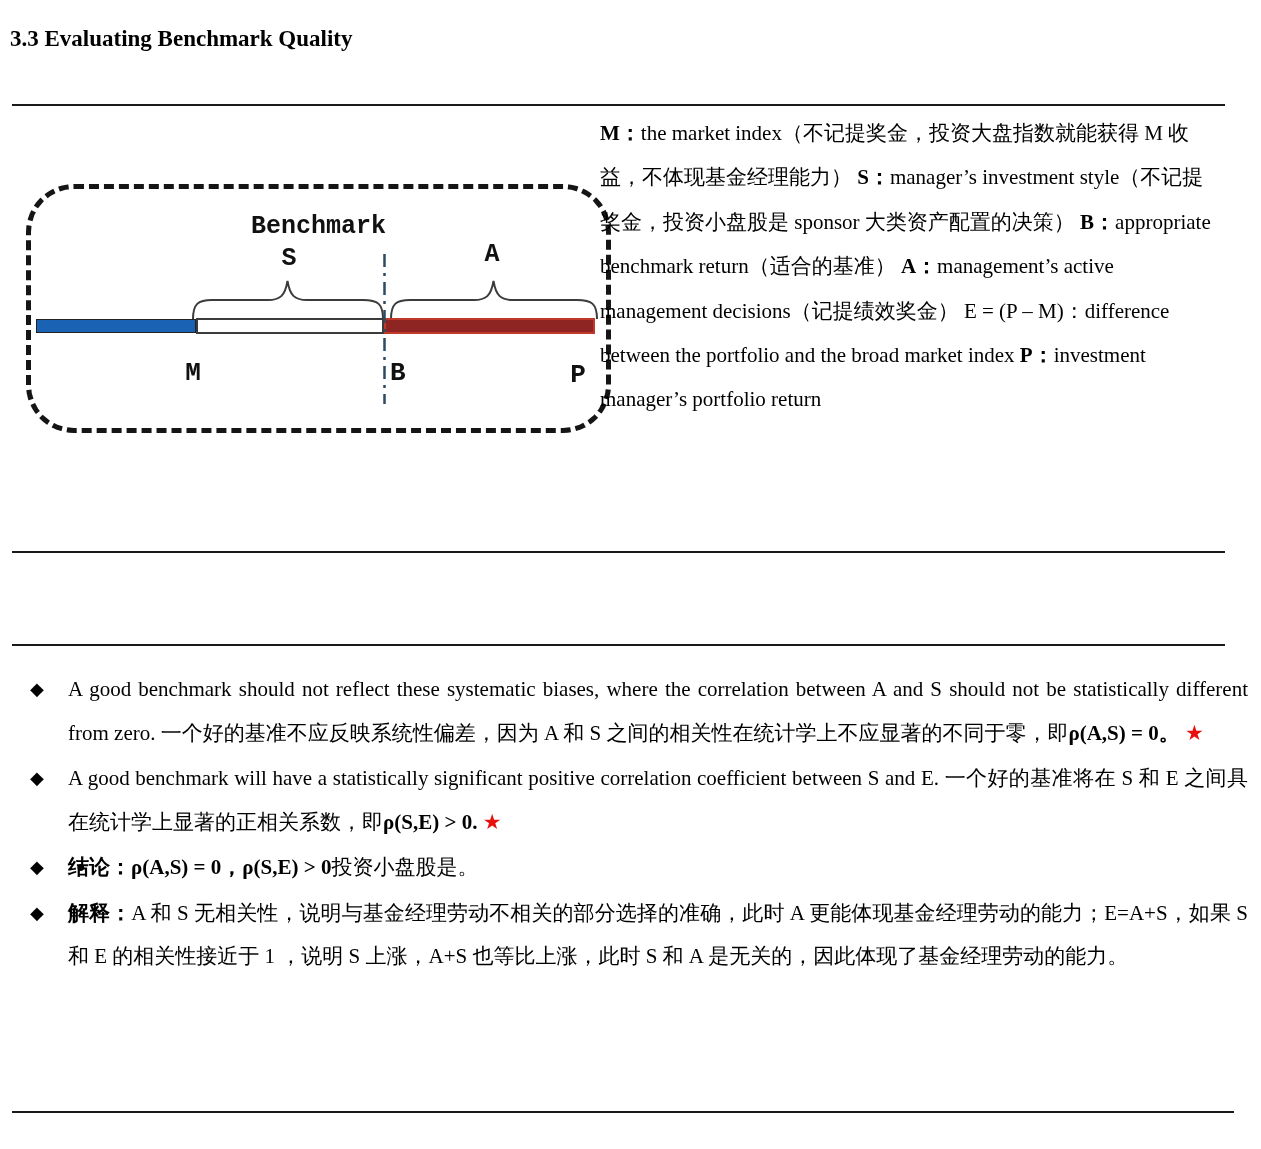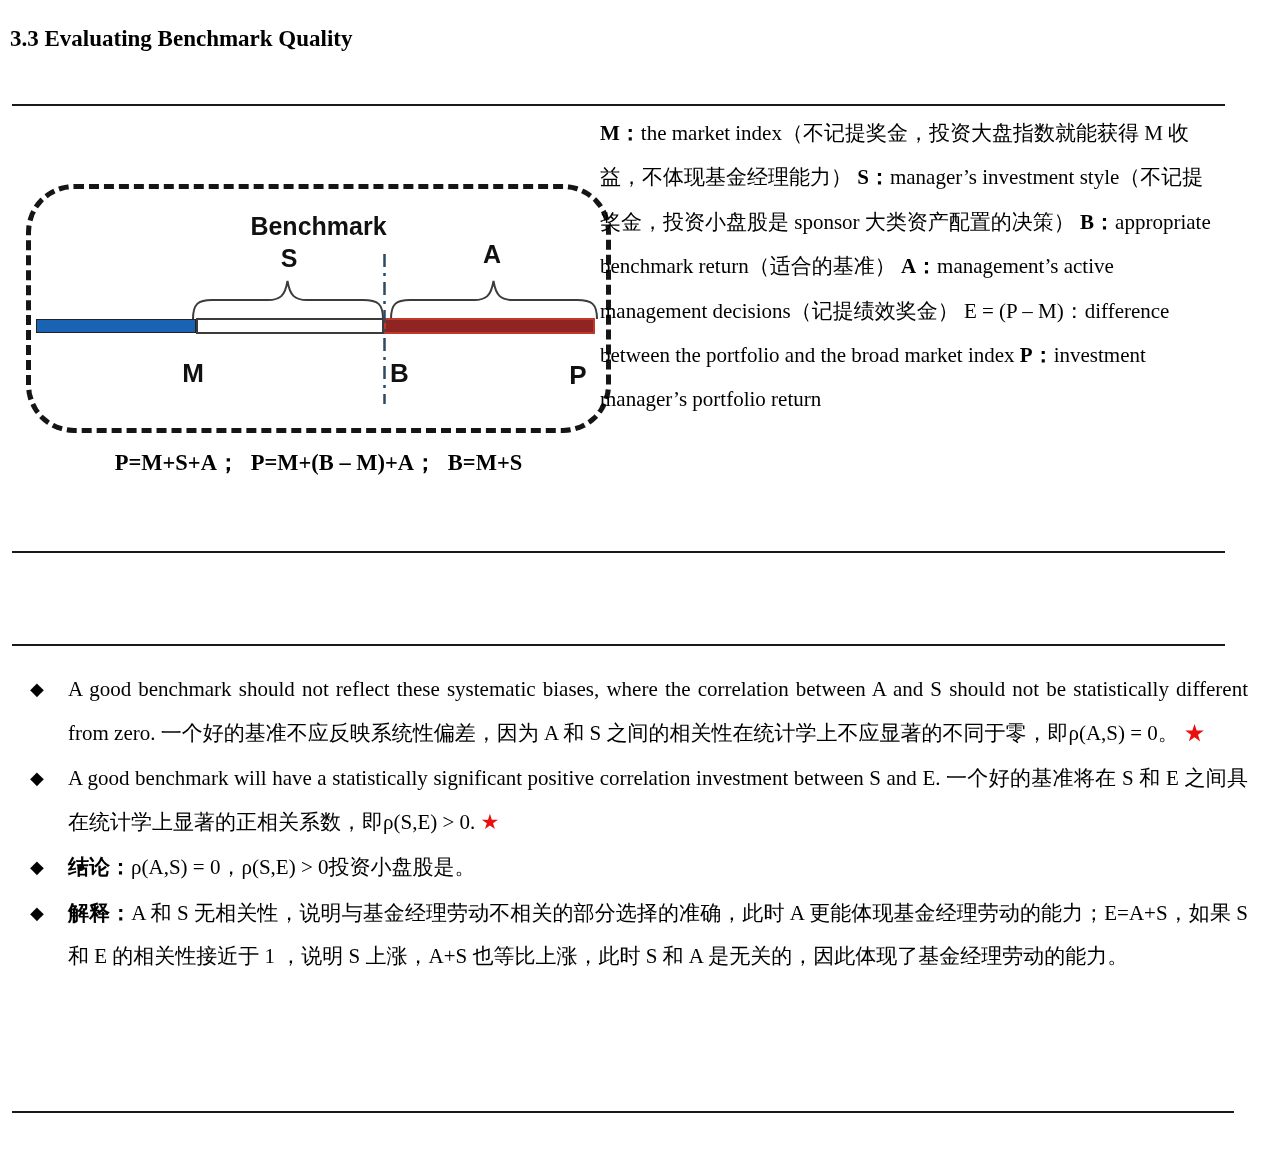--- a/index.html
+++ b/index.html
@@ -18,21 +18,21 @@
   .rule-1 { top:104px; }
   .rule-2 { top:551px; }
   .rule-3 { top:644px; }
   .rule-4 { top:1111px; width:1222px; }
 
   
   .dash-box {
     left:26px; top:184px; width:585px; height:249px;
     border:5px dashed #151515; border-radius:48px;
   }
-  .diag-label { font-family:Liberation Sans, sans-serif; font-weight:bold; color:#111; }
+  .diag-label { font-family:Liberation Mono, monospace; font-weight:bold; color:#111; }
   .bm-title { left:26px; top:212px; width:585px; text-align:center; font-size:25px; }
   .lbl-s { left:269px; top:244px; width:40px; text-align:center; font-size:25px; }
   .lbl-a { left:472px; top:240px; width:40px; text-align:center; font-size:25px; }
   .lbl-m { left:173px; top:358px; width:40px; text-align:center; font-size:26px; }
   .lbl-b { left:390px; top:358px; width:40px; font-size:26px; }
   .lbl-p { left:558px; top:360px; width:40px; text-align:center; font-size:26px; }
   .seg { position:absolute; }
   .seg-m { left:36px;  top:319px; width:160px; height:14px; border:1px solid #222; }
   .seg-s { left:196px; top:318px; width:188px; height:16px; background:#fff; border:2px solid #3b3b3b; }
   .seg-a { left:384px; top:318px; width:211px; height:16px; border:2px solid #c0392b; }
@@ -50,21 +50,21 @@
 
   
   .note { left:10px; top:556px; width:1233px; font-size:21px; line-height:44px; }
   .note .lbl { font-weight:bold; }
   .note .b { font-weight:bold; }
 
   
   .bullets { left:0; top:668px; width:1248px; font-size:21px; line-height:43.5px; }
   .bullet { position:relative; padding-left:68px; text-align:justify; margin-bottom:2px; }
   .bullet .marker { position:absolute; left:30px; top:0; font-size:18px; }
-  .bullet .frm { font-weight:normal; }
+  .bullet .frm { font-weight:bold; }
   .bullet .lbl { font-weight:bold; }
   .sub-bullet { position:relative; padding-left:120px; text-align:left; margin-bottom:2px; }
   .sub-bullet .marker { position:absolute; left:76px; top:-1px; font-size:16px; }
 </style>
 </head>
 <body>
 
 <div class="page">
 
   <div class="abs doc-title">3.3 Evaluating Benchmark Quality</div>
@@ -90,21 +90,20 @@
   <div class="seg seg-a" style="background:#8e2522;"></div>
 
   <svg class="abs vline" width="10" height="150" viewBox="0 0 10 150">
     <line x1="4.5" y1="0" x2="4.5" y2="150" stroke="#2c4a63" stroke-width="2.5" stroke-dasharray="13 6 3 6"></line>
   </svg>
 
   <div class="abs diag-label lbl-m">M</div>
   <div class="abs diag-label lbl-b">B</div>
   <div class="abs diag-label lbl-p">P</div>
 
-  <div class="abs formula-line">P=M+S+A；  P=M+(B – M)+A；  B=M+S</div>
 
   <div class="abs defs">
     <span class="term-bold">M：</span><span>the market index（不记提奖金，投资大盘指数就能获得 M 收益，不体现基金经理能力）</span>
     <span class="term-bold">S：</span><span>manager’s investment style（不记提奖金，投资小盘股是 sponsor 大类资产配置的决策）</span>
     <span class="term-bold">B：</span><span>appropriate benchmark return（适合的基准）</span>
     <span class="term-bold">A：</span><span>management’s active management decisions（记提绩效奖金）</span>
     <span>E = (P – M)：</span><span>difference between the portfolio and the broad market index</span>
     <span class="term-bold">P：</span><span>investment manager’s portfolio return</span>
   </div>
 
@@ -113,21 +112,21 @@
 
   <div class="abs rule rule-3"></div>
 
   <div class="abs bullets">
 
     <div class="bullet">
       <span class="marker">◆</span><span>A good benchmark should not reflect these systematic biases, where the correlation between A and S should not be statistically different from zero. </span><span>一个好的基准不应反映系统性偏差，因为 A 和 S 之间的相关性在统计学上不应显著的不同于零，即</span><span class="frm">ρ(A,S) = 0。</span><span class="star"> ★</span>
     </div>
 
     <div class="bullet">
-      <span class="marker">◆</span><span>A good benchmark will have a statistically significant positive correlation investment between S and E.  </span><span>一个好的基准将在 S 和 E 之间具在统计学上显著的正相关系数，即</span><span class="frm">ρ(S,E) &gt; 0.</span><span class="star"> ★</span>
+      <span class="marker">◆</span><span>A good benchmark will have a statistically significant positive correlation coefficient between S and E.  </span><span>一个好的基准将在 S 和 E 之间具在统计学上显著的正相关系数，即</span><span class="frm">ρ(S,E) &gt; 0.</span><span class="star"> ★</span>
     </div>
 
     <div class="sub-bullet">
       <span class="marker">●</span>
     </div>
 
     <div class="bullet">
       <span class="marker">◆</span><span class="lbl">结论：</span><span class="frm">ρ(A,S) = 0，ρ(S,E) &gt; 0</span><span>投资小盘股是。</span>
     </div>
 

